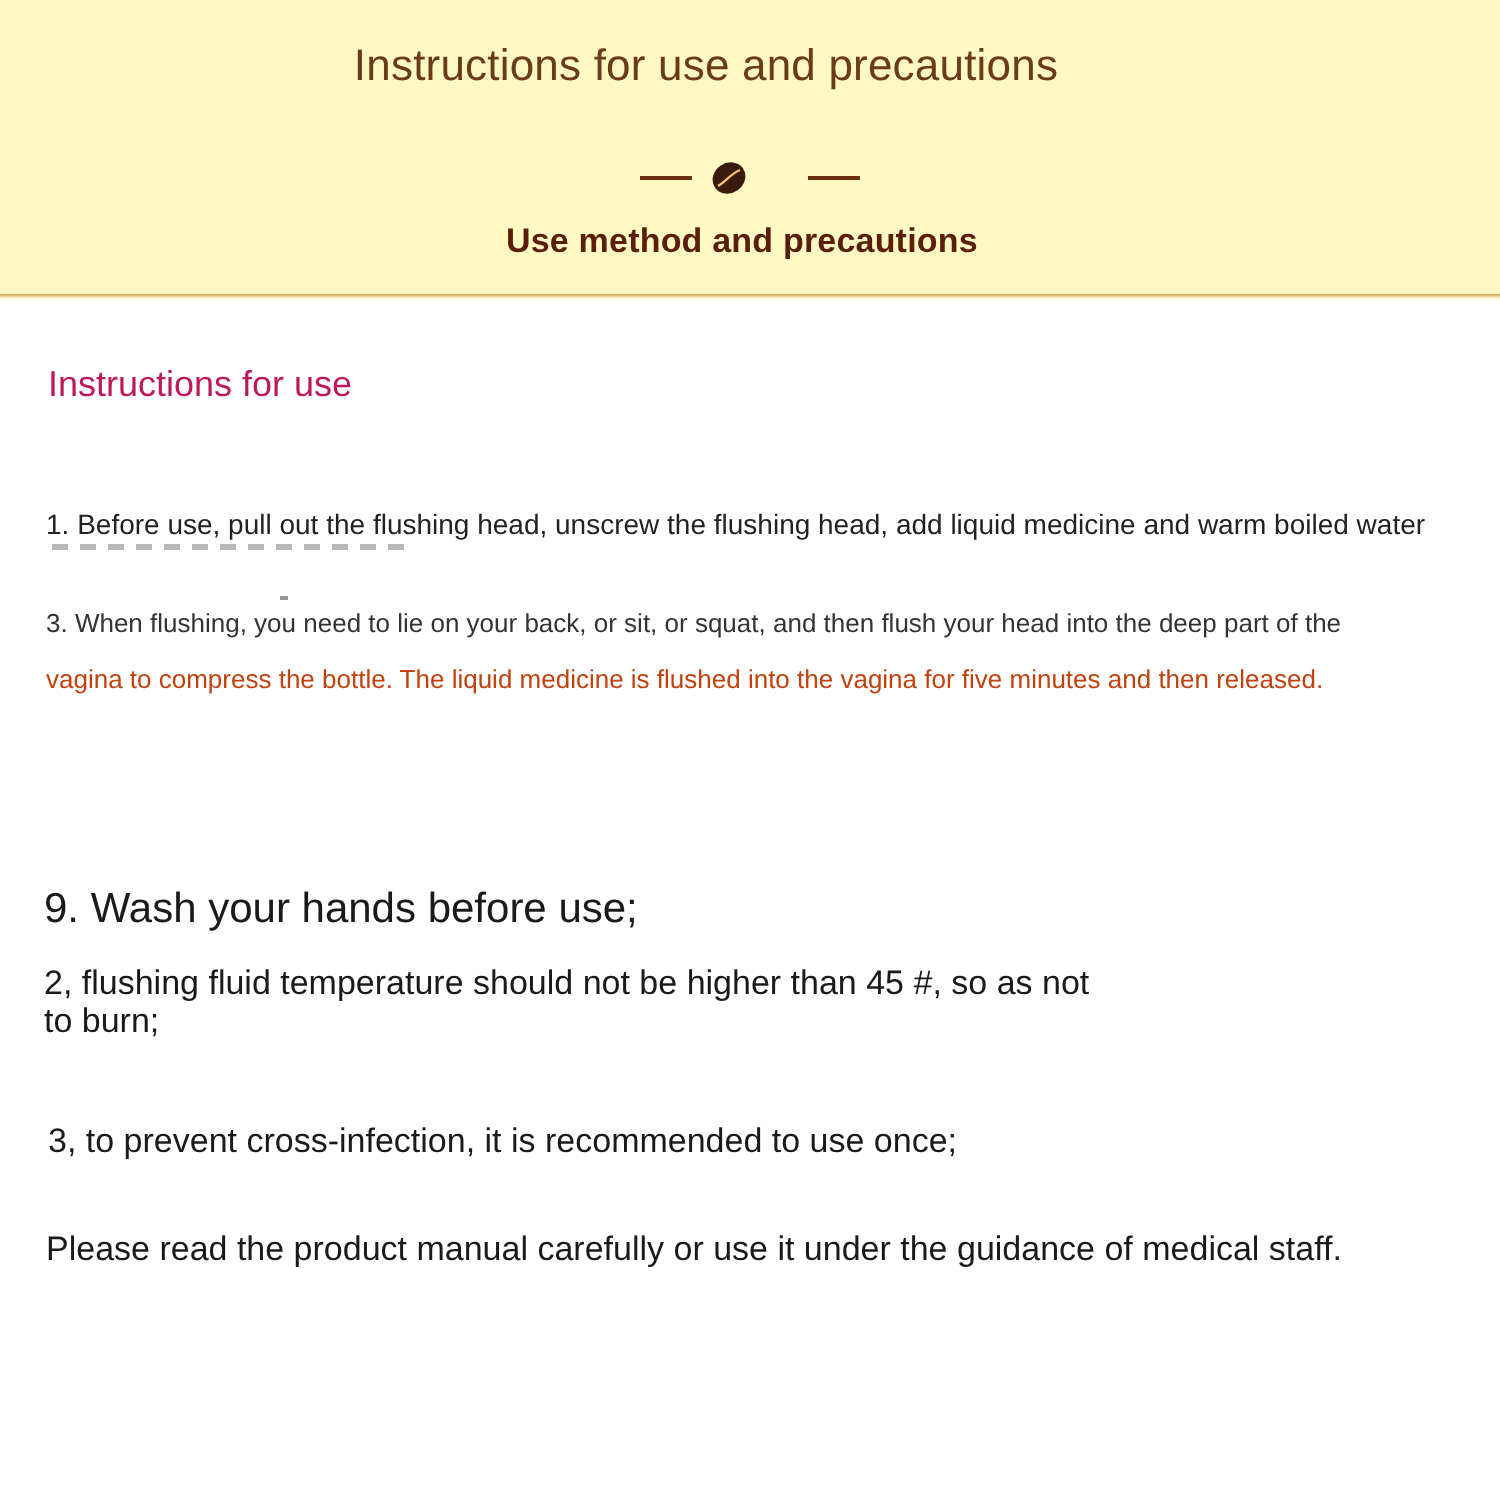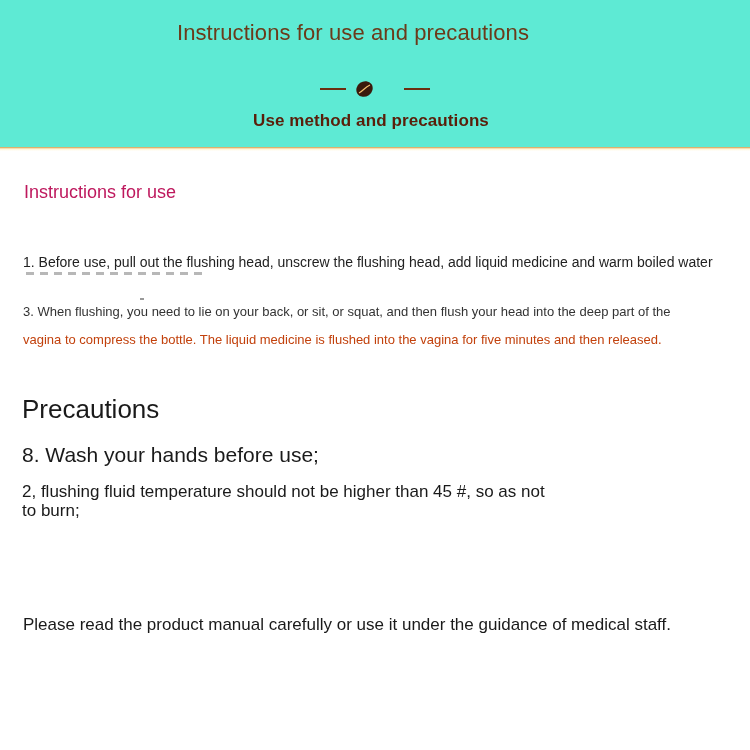--- a/index.html
+++ b/index.html
@@ -16,21 +16,21 @@
       position: relative;
       width: 750px;
       height: 750px;
       background: #ffffff;
     }
     .banner {
       position: absolute;
       left: 0; top: 0;
       width: 750px;
       height: 147px;
-      background: #5eead4;
+      background: #fef9c3;
     }
     .banner-edge {
       position: absolute;
       left: 0; top: 147px;
       width: 750px;
       height: 4px;
       background: linear-gradient(#d39a4a, #fff6d6 50%, #ffffff);
     }
     .banner-title {
       position: absolute;
@@ -145,19 +145,19 @@
   <div class="banner-edge"></div>
 
   <div class="heading-use">Instructions for use</div>
 
   <div class="step step1">1. Before use, pull out the flushing head, unscrew the flushing head, add liquid medicine and warm boiled water</div>
   <div class="ghost"></div>
   <div class="ghost2"></div>
   <div class="step step2a">3. When flushing, you need to lie on your back, or sit, or squat, and then flush your head into the deep part of the</div>
   <div class="step step2b">vagina to compress the bottle. The liquid medicine is flushed into the vagina for five minutes and then released.</div>
 
-  <div class="heading-prec">Precautions</div>
 
-  <div class="prec prec1">8. Wash your hands before use;</div>
+  <div class="prec prec1">9. Wash your hands before use;</div>
   <div class="prec prec2">2, flushing fluid temperature should not be higher than 45 #, so as not to burn;</div>
+  <div class="prec prec3">3, to prevent cross-infection, it is recommended to use once;</div>
   <div class="prec note">Please read the product manual carefully or use it under the guidance of medical staff.</div>
 
 </div>
 
 </body></html>

